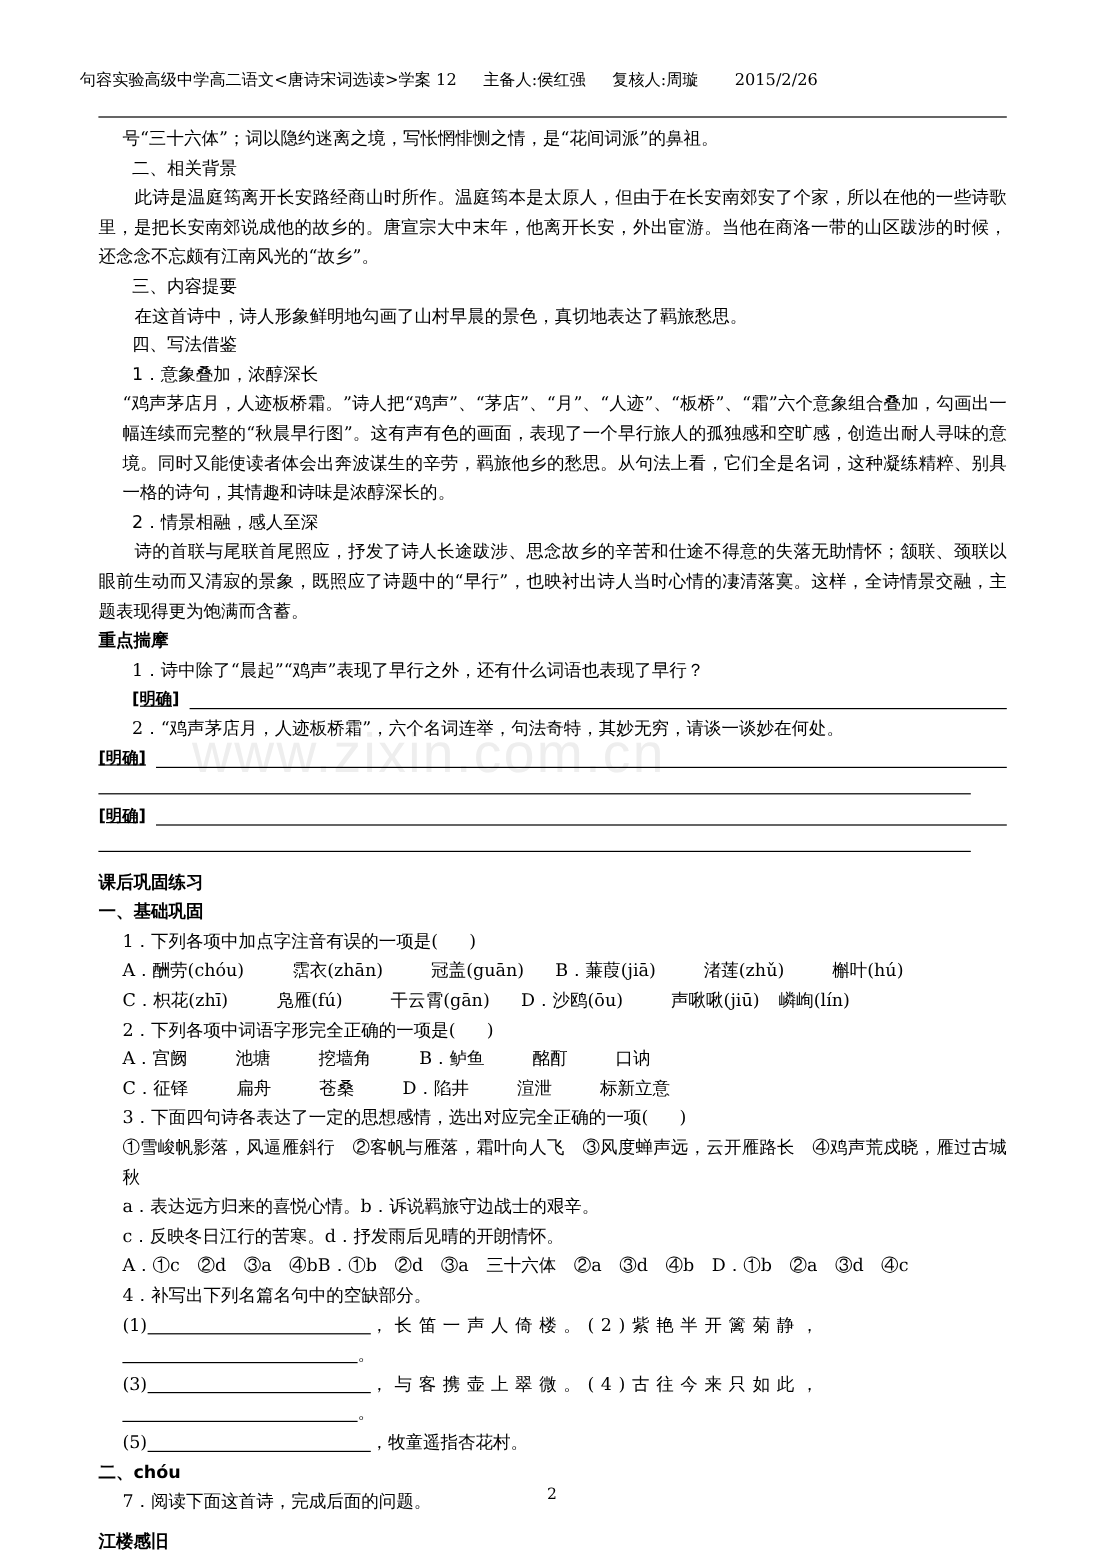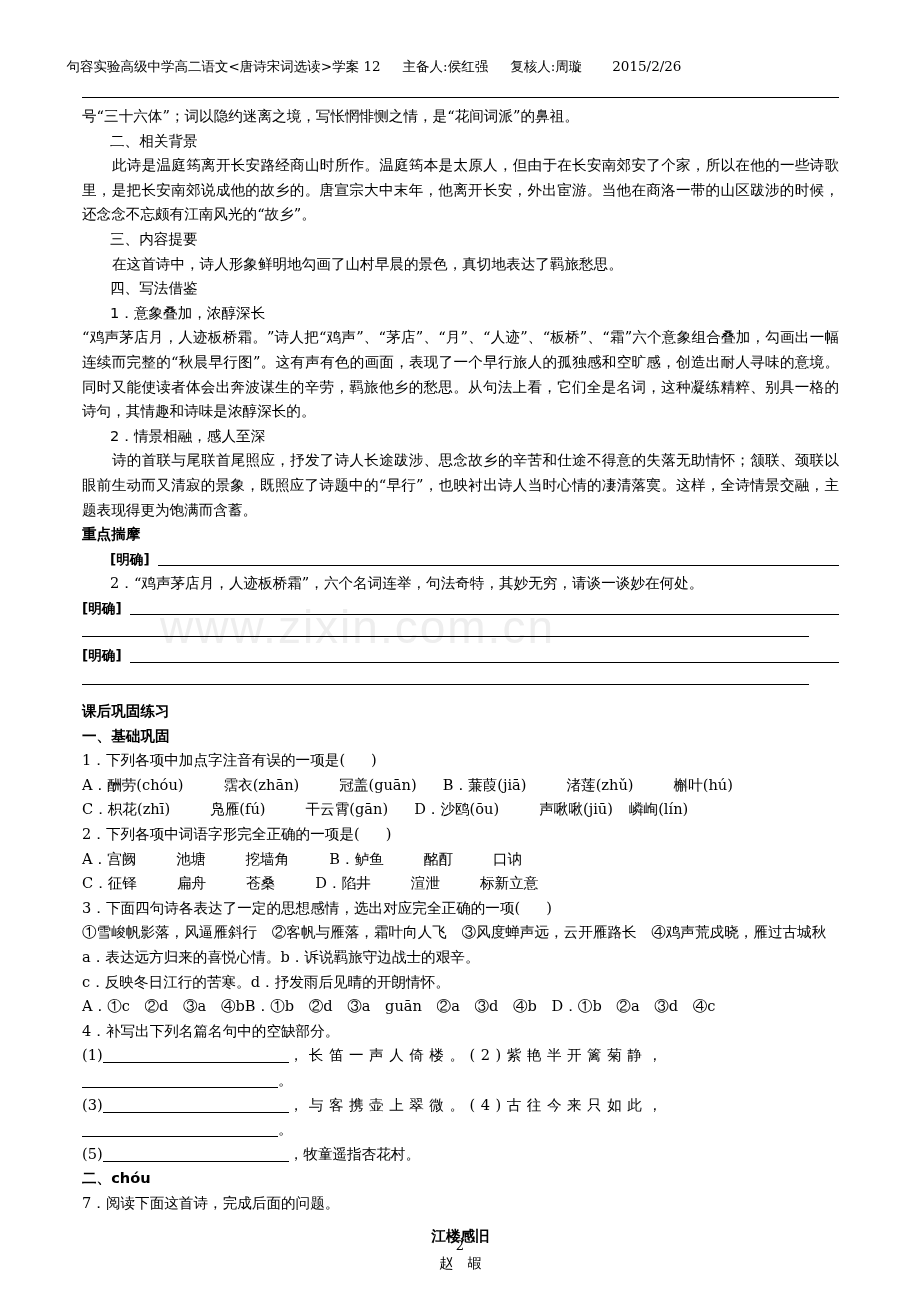--- a/index.html
+++ b/index.html
@@ -67,43 +67,43 @@
     width: 757px;
     font-size: 14.6px;
     line-height: 24.6px;
   }
   p { margin: 0; padding: 0; }
   .para { text-align: justify; text-justify: inter-ideograph; }
   .ind2 { text-indent: 30px; }
   .sect { font-family:"DejaVu Sans","Liberation Sans",sans-serif; font-weight:normal; text-indent:28px; }
   .sect0 { font-family:"DejaVu Sans","Liberation Sans",sans-serif; font-weight:bold; text-indent:0; }
   .qline { text-indent: 28px; }
-  .noind { text-indent: 0; }
-  
-  .ming-row { display:flex; align-items:flex-end; }
+  .noind { text-indent: 0; margin-left: 20px; }
+  
+  .ming-row { display:flex; align-items:flex-end;text-decoration:underline; }
   .ming-lab { flex: 0 0 auto; white-space: nowrap; font-family:"DejaVu Sans","Liberation Sans",sans-serif; font-weight:bold; font-size:13.6px; }
   .ming-lab.indent { margin-left: 28px; }
   .ming-line { flex: 1 1 auto; border-bottom: 1.3px solid #000; margin-left: 8px; margin-bottom: 5px; height: 0; }
   .full-rule { width: 100%; border-bottom: 1.3px solid #000; height: 0; margin-top: 16px; margin-bottom: 6px; }
   .full-rule.short { width: 96%; }
   .spacer-8 { height: 8px; }
   
   .opt-row { white-space: nowrap; }
   .g1 { display:inline-block; width: 26px; }
   .g2 { display:inline-block; width: 40px; }
   .g3 { display:inline-block; width: 16px; }
   .paren-gap { display:inline-block; width: 26px; }
   
   .fill-line { display:inline-block; border-bottom: 1.2px solid #000; height: 15px; vertical-align: -3px; }
   .fb-a { width: 186px; }
   .fb-b { width: 196px; }
   .sp-just { letter-spacing: 5.5px; }
   
   .poem-title {
-    text-align: center;
+    text-align: left;
     font-family: "DejaVu Sans", "Liberation Sans", sans-serif;
     font-weight: bold;
     font-size: 14.6px;
     margin-top: 8px;
   }
   .poem-author {
     text-align: center;
     font-size: 14.2px;
     margin-top: 3px;
   }
@@ -141,20 +141,21 @@
 
     <p class="sect">四、写法借鉴</p>
     <p class="sect">1．意象叠加，浓醇深长</p>
     <p class="para noind">“鸡声茅店月，人迹板桥霜。”诗人把“鸡声”、“茅店”、“月”、“人迹”、“板桥”、“霜”六个意象组合叠加，勾画出一幅连续而完整的“秋晨早行图”。这有声有色的画面，表现了一个早行旅人的孤独感和空旷感，创造出耐人寻味的意境。同时又能使读者体会出奔波谋生的辛劳，羁旅他乡的愁思。从句法上看，它们全是名词，这种凝练精粹、别具一格的诗句，其情趣和诗味是浓醇深长的。</p>
 
     <p class="sect">2．情景相融，感人至深</p>
     <p class="para ind2">诗的首联与尾联首尾照应，抒发了诗人长途跋涉、思念故乡的辛苦和仕途不得意的失落无助情怀；颔联、颈联以眼前生动而又清寂的景象，既照应了诗题中的“早行”，也映衬出诗人当时心情的凄清落寞。这样，全诗情景交融，主题表现得更为饱满而含蓄。</p>
 
     <p class="sect0">重点揣摩</p>
 
+    <p class="qline">1．诗中除了“晨起”“鸡声”表现了早行之外，还有什么词语也表现了早行？</p>
     <div class="ming-row">
       <span class="ming-lab indent">[明确]</span>
       <span class="ming-line"></span>
     </div>
 
     <p class="qline">2．“鸡声茅店月，人迹板桥霜”，六个名词连举，句法奇特，其妙无穷，请谈一谈妙在何处。</p>
     <div class="ming-row">
       <span class="ming-lab">[明确]</span>
       <span class="ming-line"></span>
     </div>
@@ -176,21 +177,21 @@
     <p class="noind opt-row"><span>C．</span><span>枳花(zhī)</span><span class="g2"></span><span>凫雁(fú)</span><span class="g2"></span><span>干云霄(gān)</span><span class="g1"></span><span>D．</span><span>沙鸥(ōu)</span><span class="g2"></span><span>声啾啾(jiū)</span><span class="g3"></span><span>嶙峋(lín)</span></p>
 
     <p class="noind"><span>2．下列各项中词语字形完全正确的一项是(</span><span class="paren-gap"></span><span>)</span></p>
     <p class="noind opt-row"><span>A．</span><span>宫阙</span><span class="g2"></span><span>池塘</span><span class="g2"></span><span>挖墙角</span><span class="g2"></span><span>B．</span><span>鲈鱼</span><span class="g2"></span><span>酩酊</span><span class="g2"></span><span>口讷</span></p>
     <p class="noind opt-row"><span>C．</span><span>征铎</span><span class="g2"></span><span>扁舟</span><span class="g2"></span><span>苍桑</span><span class="g2"></span><span>D．</span><span>陷井</span><span class="g2"></span><span>渲泄</span><span class="g2"></span><span>标新立意</span></p>
 
     <p class="noind"><span>3．下面四句诗各表达了一定的思想感情，选出对应完全正确的一项(</span><span class="paren-gap"></span><span>)</span></p>
     <p class="para noind">①雪峻帆影落，风逼雁斜行　②客帆与雁落，霜叶向人飞　③风度蝉声远，云开雁路长　④鸡声荒戍晓，雁过古城秋</p>
     <p class="noind">a．表达远方归来的喜悦心情。b．诉说羁旅守边战士的艰辛。</p>
     <p class="noind">c．反映冬日江行的苦寒。d．抒发雨后见晴的开朗情怀。</p>
-    <p class="noind">A．①c　②d　③a　④bB．①b　②d　③a　guān　②a　③d　④b　D．①b　②a　③d　④c</p>
+    <p class="noind">A．①c　②d　③a　④bB．①b　②d　③a　三十六体　②a　③d　④b　D．①b　②a　③d　④c</p>
 
     <p class="noind">4．补写出下列名篇名句中的空缺部分。</p>
     <p class="noind"><span>(1)</span><span class="fill-line fb-a"></span><span class="sp-just">，长笛一声人倚楼。</span><span class="sp-just">(2)</span><span class="sp-just">紫艳半开篱菊静，</span></p>
     <p class="noind"><span class="fill-line fb-b"></span><span>。</span></p>
     <p class="noind"><span>(3)</span><span class="fill-line fb-a"></span><span class="sp-just">，与客携壶上翠微。</span><span class="sp-just">(4)</span><span class="sp-just">古往今来只如此，</span></p>
     <p class="noind"><span class="fill-line fb-b"></span><span>。</span></p>
     <p class="noind"><span>(5)</span><span class="fill-line fb-a"></span><span>，牧童遥指杏花村。</span></p>
 
     <p class="sect0">二、chóu</p>
     <p class="noind">7．阅读下面这首诗，完成后面的问题。</p>

